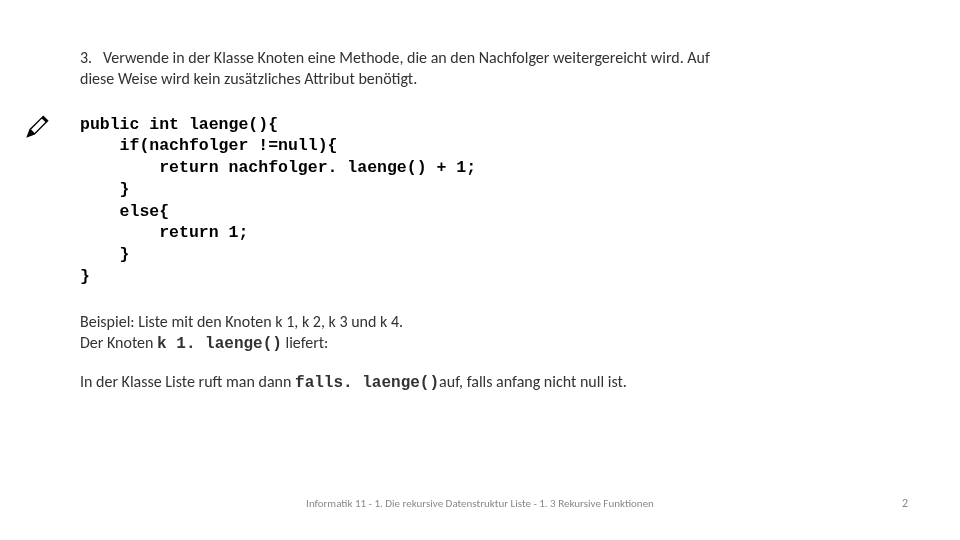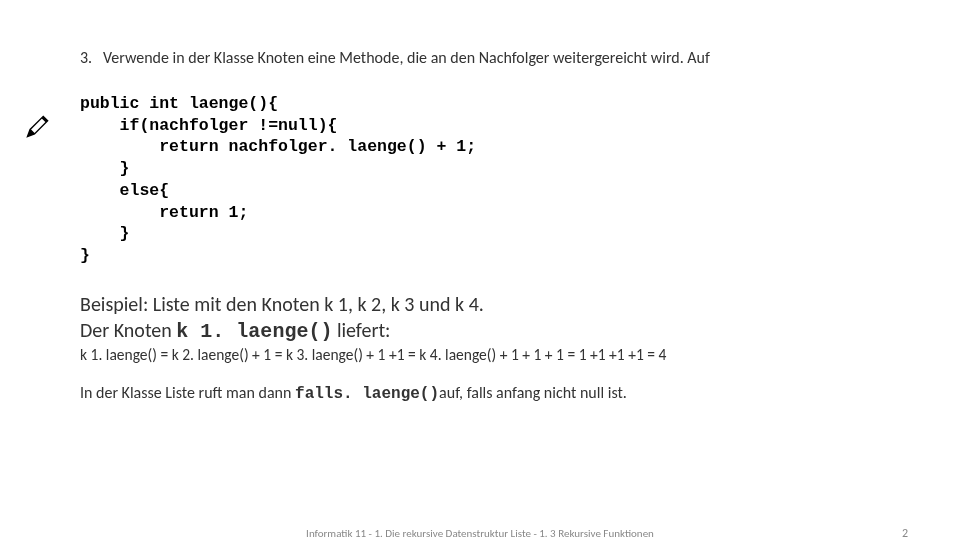--- a/index.html
+++ b/index.html
@@ -1,60 +1,60 @@
 <!DOCTYPE html>
 <html><head>
 <meta charset="utf-8">
 <style>
   * { margin: 0; padding: 0; box-sizing: border-box; }
   html, body { width: 960px; height: 540px; background: #ffffff; font-family: Calibri, Arial, sans-serif; color: #333; position: relative; }
   .page { position: relative; width: 100%; height: 100%; padding: 48px 40px 20px 80px; }
   .pencil-icon { position: absolute; left: 24px; top: 112px; width: 28px; height: 28px; }
   .intro { font-size: 16px; line-height: 1.3; margin-bottom: 24px; }
   .code { font-family: "Courier New", monospace; font-size: 16.5px; font-weight: bold; line-height: 1.32; white-space: pre; margin-bottom: 24px; color: #000000; }
-  .example { font-size: 20px; line-height: 1.3; }
+  .example { font-size: 16px; line-height: 1.3; margin-bottom: 18px; }
   .mono { font-family: "Courier New", monospace; font-weight: bold; }
   .chain { font-size: 15.5px; line-height: 1.3; margin-bottom: 18px; }
   .note { font-size: 16px; line-height: 1.3; }
-  .footer { position: absolute; bottom: 0; left: 0; width: 100%; }
+  .footer { position: absolute; bottom: 30px; left: 0; width: 100%; }
   .footer-center { text-align: center; font-size: 11px; color: #888; }
   .footer-right { position: absolute; right: 52px; bottom: 0; font-size: 12px; color: #888; }
 </style>
 </head>
 <body>
 
 <div class="page">
 
   <div class="pencil-icon">
     <svg viewBox="0 0 32 32" width="28" height="28">
       <path d="M4 28 L7 20 L22 5 L27 10 L12 25 L4 28 Z M7 20 L12 25" fill="none" stroke="#000" stroke-width="1.6"></path>
       <path d="M4 28 L7 20 L12 25 Z" fill="#000"></path>
       <path d="M22 5 L27 10 L25 12 L20 7 Z" fill="#000"></path>
     </svg>
   </div>
 
   <p class="intro">
     <span>3.</span>&nbsp;&nbsp;&nbsp;<span>Verwende in der Klasse Knoten eine Methode, die an den Nachfolger weitergereicht wird. Auf</span><br>
+    <span>diese Weise wird kein zusätzliches Attribut benötigt.</span>
   </p>
 
   <div class="code">public int laenge(){
     if(nachfolger !=null){
         return nachfolger. laenge() + 1;
     }
     else{
         return 1;
     }
 }</div>
 
   <p class="example">
     <span>Beispiel:   Liste mit den Knoten k 1, k 2, k 3 und k 4.</span><br>
     <span>Der Knoten </span><span class="mono">k 1. laenge()</span><span>   liefert:</span>
   </p>
 
-  <p class="chain">k 1. laenge() = k 2. laenge() + 1  = k 3. laenge() + 1 +1 = k 4. laenge() + 1 + 1 + 1 = 1 +1 +1 +1 = 4</p>
 
   <p class="note">
     <span>In der Klasse Liste ruft man dann </span><span class="mono">falls. laenge()</span><span>auf, falls anfang nicht null ist.</span>
   </p>
 
   <div class="footer">
     <div class="footer-center">Informatik 11 - 1. Die rekursive Datenstruktur Liste - 1. 3 Rekursive Funktionen</div>
     <div class="footer-right">2</div>
   </div>
 

